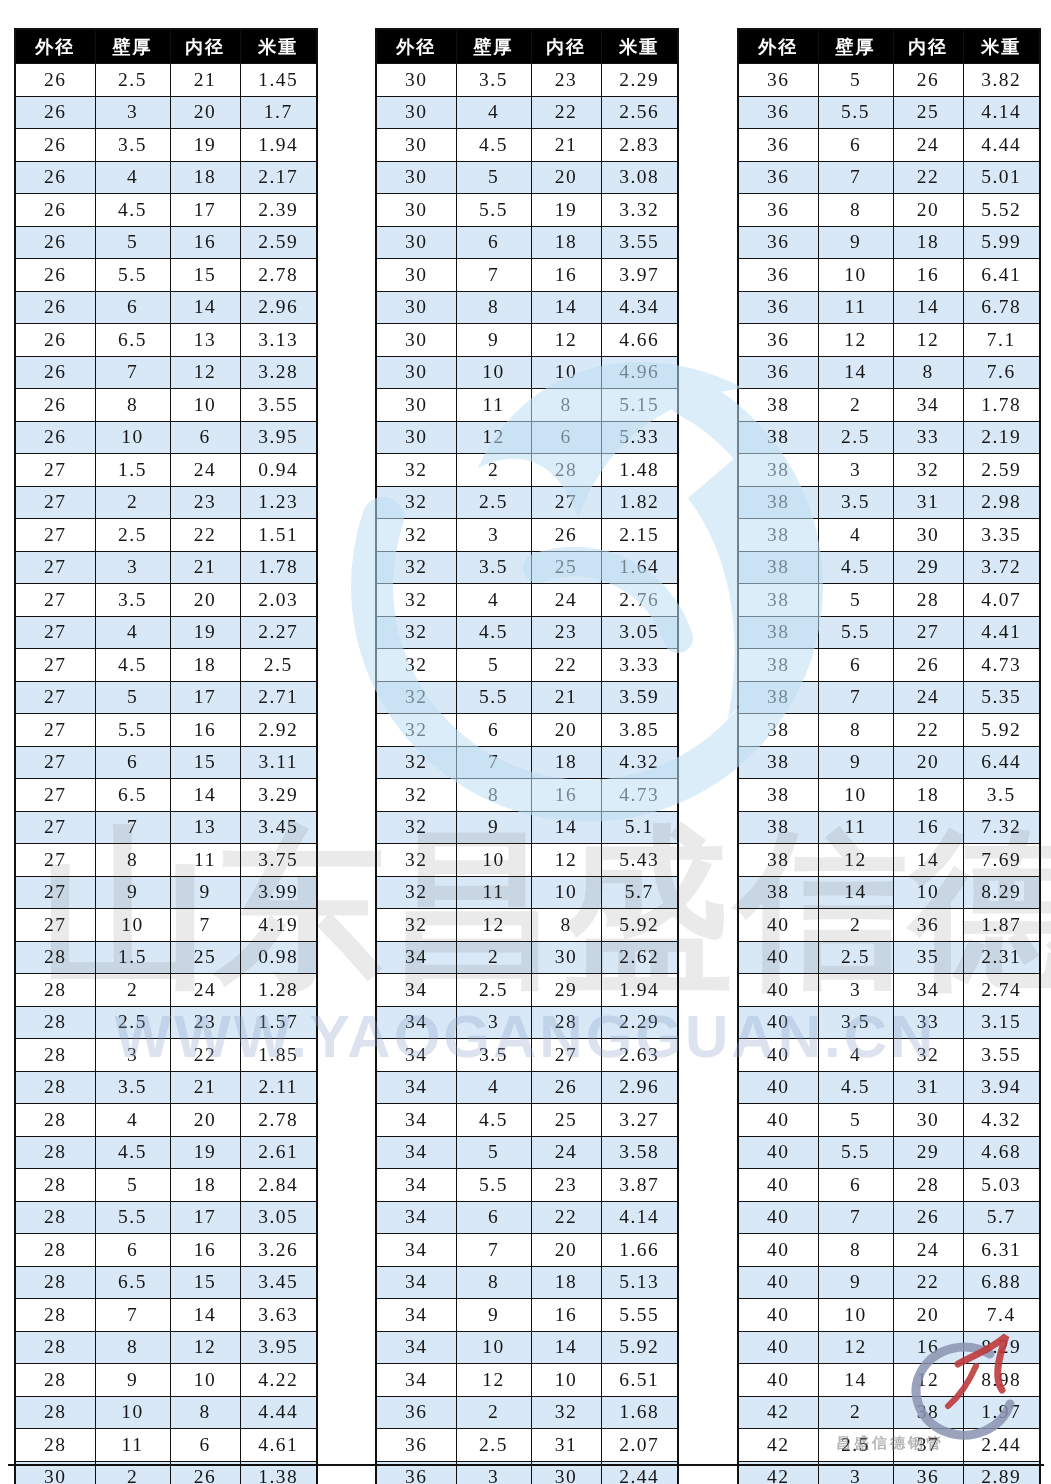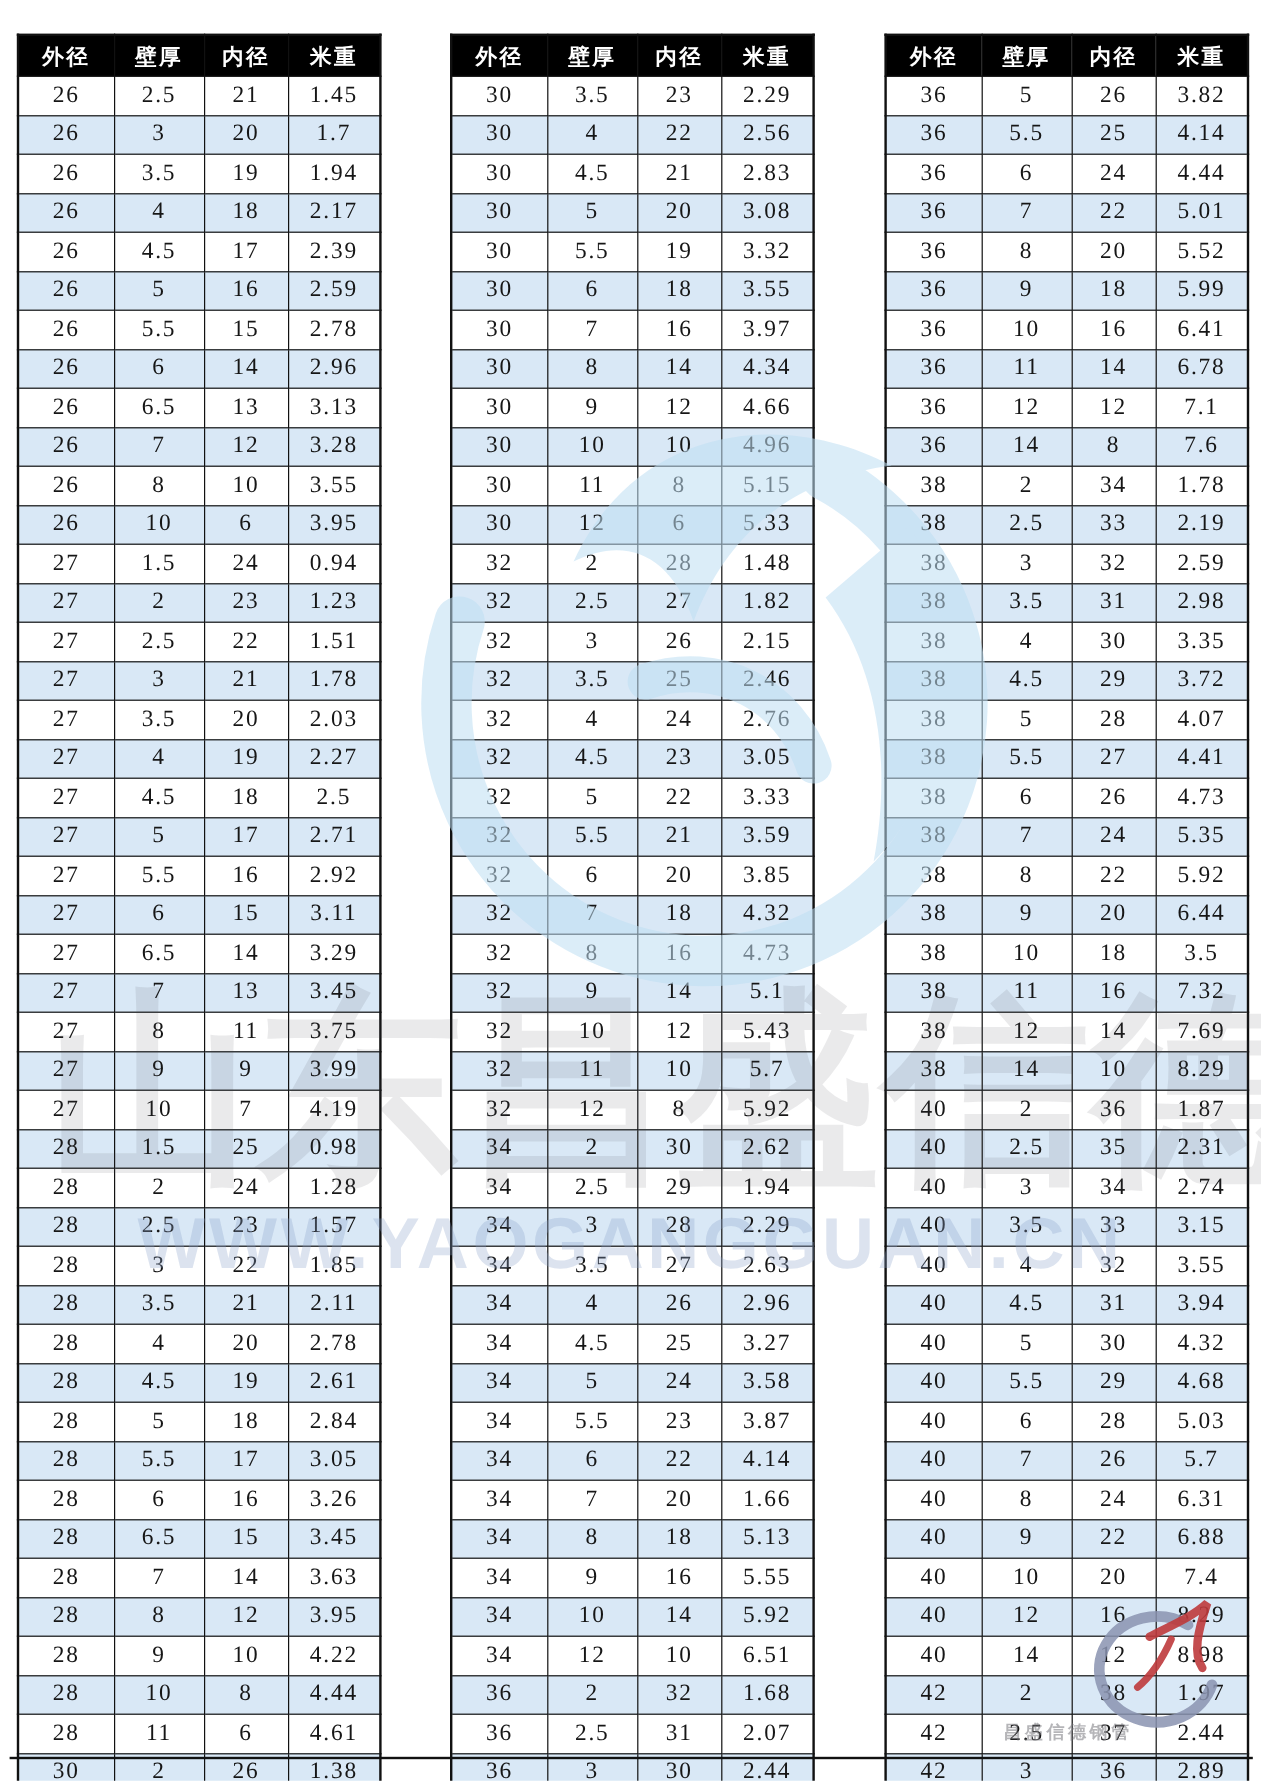--- a/index.html
+++ b/index.html
@@ -442,21 +442,21 @@
       <tr>
         <td>32</td>
         <td>3</td>
         <td>26</td>
         <td>2.15</td>
       </tr>
       <tr>
         <td>32</td>
         <td>3.5</td>
         <td>25</td>
-        <td>2.46</td>
+        <td>1.64</td>
       </tr>
       <tr>
         <td>32</td>
         <td>4</td>
         <td>24</td>
         <td>2.76</td>
       </tr>
       <tr>
         <td>32</td>
         <td>4.5</td>

